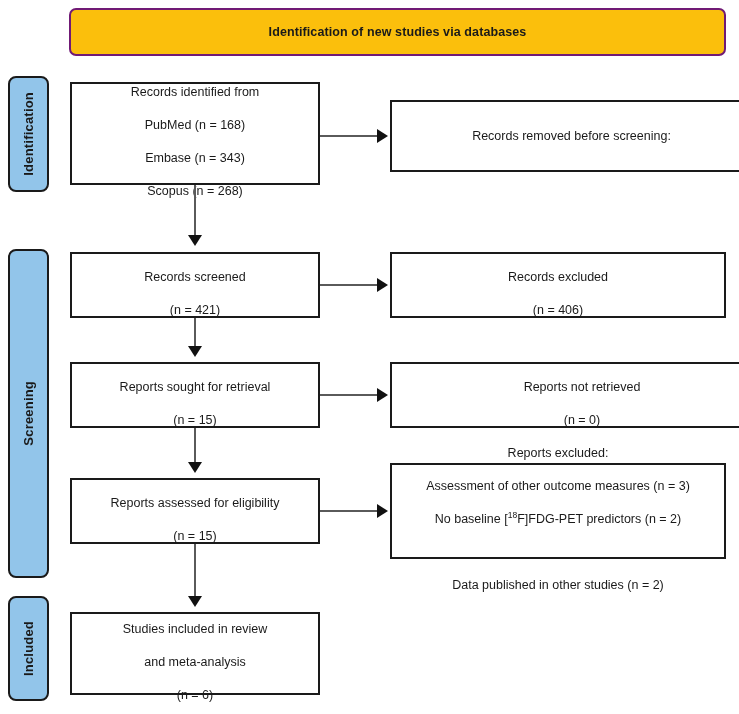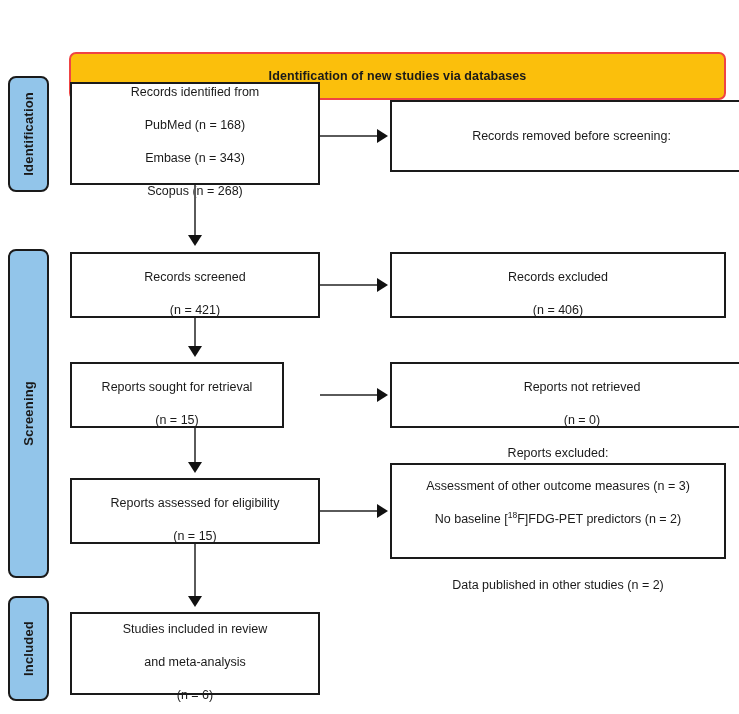--- a/index.html
+++ b/index.html
@@ -23,27 +23,26 @@
   }
 
   
   .header-bar {
     position: absolute;
     left: 69px;
     top: 8px;
     width: 657px;
     height: 48px;
     background: #FBBF0C;
-    border: 2px solid #ef4444;
+    border: 2px solid #701a75;
     border-radius: 7px;
     box-sizing: border-box;
     display: flex;
     align-items: center;
     justify-content: center;
-    margin-top: 44px;
   }
   .header-title {
     font-size: 12.5px;
     font-weight: bold;
     color: #1a1a1a;
     letter-spacing: 0.1px;
     text-align: center;
   }
 
   
@@ -88,21 +87,21 @@
   .flow-text {
     font-size: 12.5px;
     line-height: 16.5px;
     color: #1a1a1a;
     white-space: pre-line;
   }
 
   
   .box-identified   { left: 70px;  top: 82px;  width: 250px; height: 103px; }
   .box-screened     { left: 70px;  top: 252px; width: 250px; height: 66px; }
-  .box-sought       { left: 70px;  top: 362px; width: 214px; height: 66px; }
+  .box-sought       { left: 70px;  top: 362px; width: 250px; height: 66px; }
   .box-assessed     { left: 70px;  top: 478px; width: 250px; height: 66px; }
   .box-included     { left: 70px;  top: 612px; width: 250px; height: 83px; }
 
   
   .box-removed      { left: 390px; top: 100px; width: 363px; height: 72px; }
   .box-excluded     { left: 390px; top: 252px; width: 336px; height: 66px; }
   .box-notretrieved { left: 390px; top: 362px; width: 384px; height: 66px; }
   .box-repexcluded  { left: 390px; top: 463px; width: 336px; height: 96px; }
 
   .flow-text sup {

